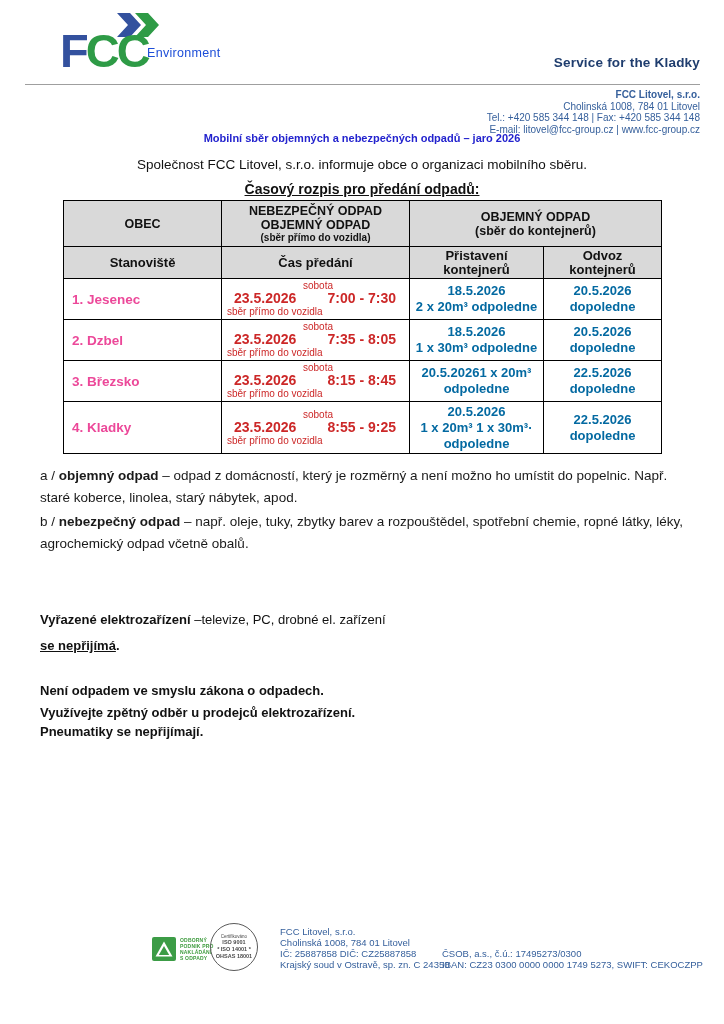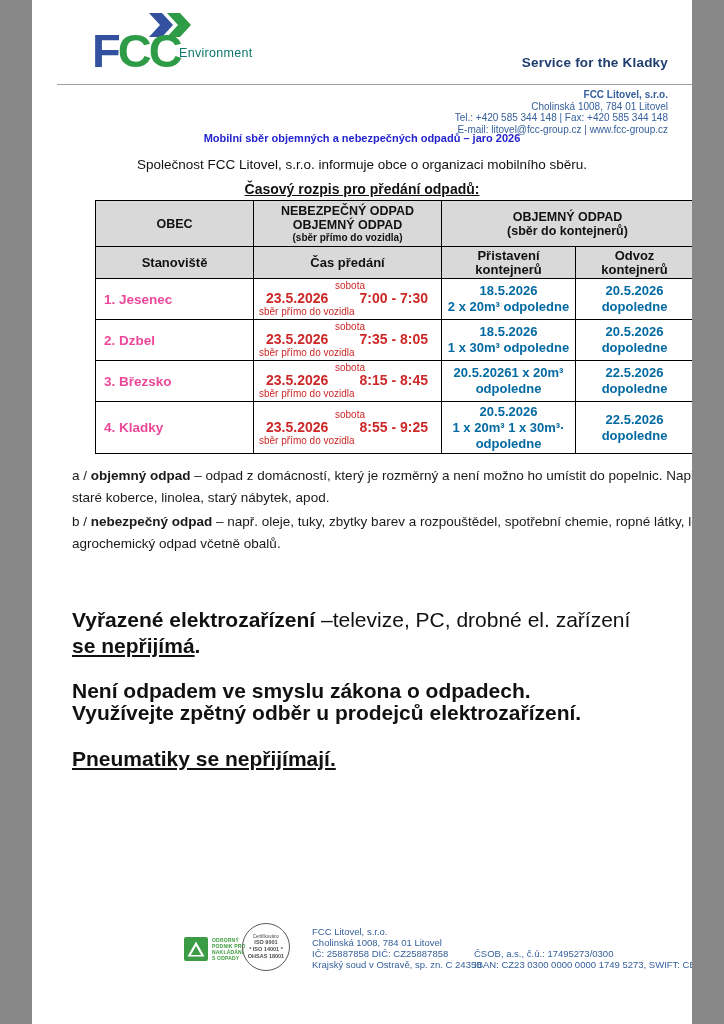--- a/index.html
+++ b/index.html
@@ -1,25 +1,25 @@
 <!DOCTYPE html>
 <html lang="cs"><head>
 <meta charset="utf-8">
 <style>
   * { margin:0; padding:0; box-sizing:border-box; }
   body { background:#888; font-family:"Liberation Sans", sans-serif; }
   .page {
-    position:relative; width:660px; height:1024px; margin:0 auto;
+    position:relative; width:724px; height:1024px; margin:0 auto;
     background:#ffffff; overflow:hidden; color:#1a1a1a;
   }
   .pre { white-space:pre-line; }
 
   
   .logo { position:absolute; left:60px; top:10px; width:260px; height:62px; }
-  .env-label { position:absolute; left:147px; top:46px; font-size:12.5px; color:#0f766e; letter-spacing:.3px; }
+  .env-label { position:absolute; left:147px; top:46px; font-size:12.5px; color:#1d4ed8; letter-spacing:.3px; }
   .rule { position:absolute; left:25px; top:84px; width:675px; height:1px; background:#9f9f9f; }
   .tagline { position:absolute; right:24px; top:55px; font-size:13.5px; font-weight:bold; color:#1f3d6e; letter-spacing:.2px; }
   .contact { position:absolute; right:24px; top:89px; text-align:right; font-size:10px; line-height:11.5px; color:#36609c; }
   .contact .c-company { font-weight:bold; }
 
   
   .title { position:absolute; left:0; top:132px; width:100%; text-align:center;
            font-size:11px; font-weight:bold; color:#2323ce; }
   .subtitle { position:absolute; left:0; top:157px; width:100%; text-align:center;
               font-size:13.5px; font-weight:normal; color:#111; }
@@ -45,27 +45,27 @@
             font-weight:bold; font-size:14px; line-height:15px; }
   .t-note { font-size:10px; line-height:11px; text-align:left; padding:0 0 2px 5px; }
   td.c-cont { color:#0369a1; font-weight:bold; font-size:13px; line-height:16px; text-align:center; }
 
   
   .para { position:absolute; left:40px; width:650px; font-size:13.5px; line-height:22px; color:#1a1a1a; }
   .para-a { top:465px; } .para-b { top:511px; }
   .para b { font-weight:bold; }
 
   
-  .electro { position:absolute; left:40px; top:610px; width:650px; font-size:21px; color:#111; }
+  .electro { position:absolute; left:40px; top:610px; width:650px; font-size:13px; color:#111; }
   .e-line1 { line-height:20px; }
   .e-line1 b { font-weight:bold; }
   .e-line2 { line-height:20px; margin-top:6px; font-weight:bold; }
   .e-line2 span.u { text-decoration:underline; }
   .e-group { margin-top:24px; font-weight:bold; line-height:22px; }
-  .e-last  { margin-top:23px; font-weight:bold; text-decoration:underline; }
+  .e-last  { font-weight:bold; }
 
   
   .footer { position:absolute; left:150px; top:918px; width:560px; height:70px; }
   .eco { position:absolute; left:2px; top:19px; display:flex; align-items:center; }
   .eco-text { margin-left:4px; font-size:5px; line-height:6px; font-weight:bold;
               color:#3e9b3e; letter-spacing:.2px; }
   .stamp { position:absolute; left:60px; top:5px; width:48px; height:48px; border:1.5px solid #5a5a5a;
            border-radius:50%; display:flex; flex-direction:column; align-items:center; justify-content:center;
            color:#4a4a4a; text-align:center; }
   .stamp .s-arc { font-size:4.5px; line-height:5px; }

